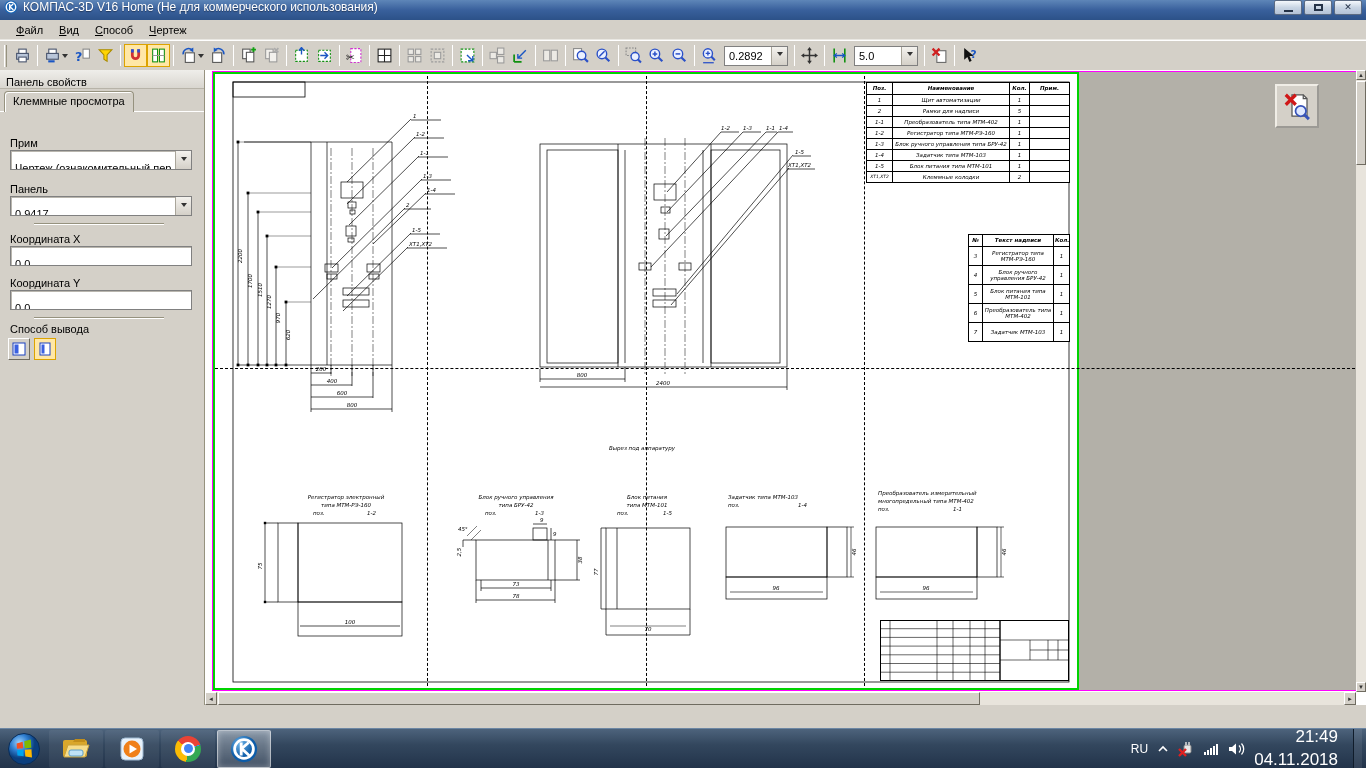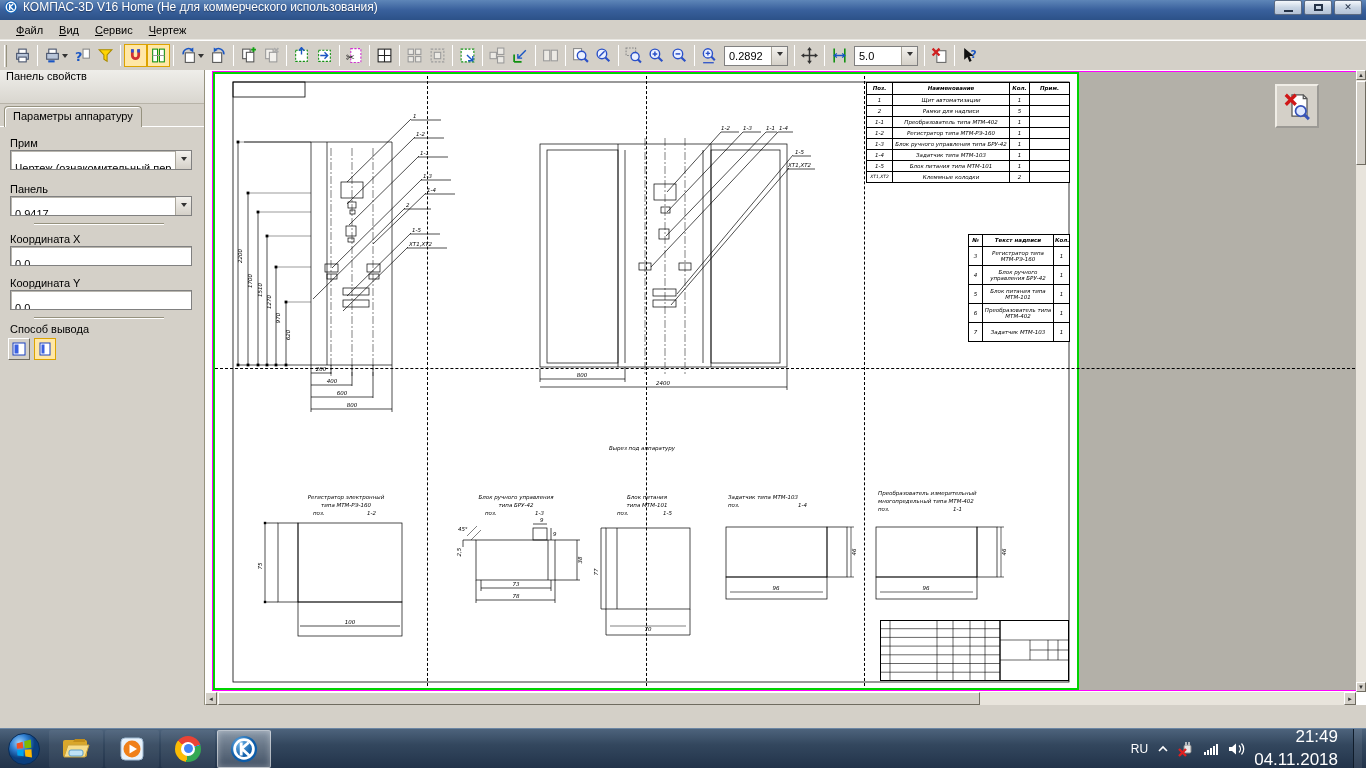--- a/index.html
+++ b/index.html
@@ -38,22 +38,22 @@
   .caret{width:0;height:0;border:3px solid transparent;border-top:4px solid #333;margin-left:1px;margin-top:4px;}
   .tb-combo{display:flex;height:20px;border:1px solid #808080;background:#fff;
     box-shadow:inset 1px 1px 0 #b9b6ae;margin:0 3px;flex:0 0 auto;}
   .tb-combo input{width:46px;border:0;font:11px "Liberation Sans",sans-serif;padding-left:4px;outline:none;}
   .cbtn{width:16px;background:linear-gradient(#f4f2ee,#d4d0c8);border-left:1px solid #a9a59a;
     display:flex;align-items:center;justify-content:center;}
 
   
   .props{position:absolute;left:0;top:70px;width:205px;height:635px;background:#d4d0c8;
     border-right:1px solid #96927f;}
-  .props-header{height:34px;background:linear-gradient(#efeeea,#d9d6cf);border-bottom:1px solid #b7b3a8;
-    display:flex;align-items:flex-start;padding-left:6px;}
+  .props-header{height:19px;background:linear-gradient(#efeeea,#d9d6cf);border-bottom:1px solid #b7b3a8;
+    display:flex;align-items:flex-end;padding-left:6px;}
   .props-tabrow{height:23px;border-bottom:1px solid #fff;position:relative;}
   .props-tab{position:absolute;left:4px;top:2px;height:21px;padding:3px 8px 0 8px;
     background:#d4d0c8;border:1px solid #96927f;border-bottom:0;border-radius:4px 4px 0 0;
     box-shadow:inset 1px 1px 0 #fff;}
   .field-label{position:absolute;left:10px;}
   .fld{position:absolute;left:10px;width:182px;height:20px;background:#fff;
     border:1px solid #808080;box-shadow:inset 1px 1px 0 #b9b6ae;display:flex;}
   .fld input{flex:1;border:0;outline:none;font:11px "Liberation Sans",sans-serif;padding:16px 0 0 4px;background:transparent;}
   .prule{position:absolute;left:34px;width:130px;height:2px;border-top:1px solid #96927f;border-bottom:1px solid #fff;}
   .outbtn{position:absolute;width:22px;height:22px;display:flex;align-items:center;justify-content:center;
@@ -131,21 +131,21 @@
       <div class="wbtn">
           <span class="maxbox"></span>
         </div>
       <div class="wbtn">✕</div>
     </div>
   </div>
 
   <div class="menubar">
     <span class="menu-item">Файл</span>
     <span class="menu-item">Вид</span>
-    <span class="menu-item">Сервис</span>
+    <span class="menu-item">Способ</span>
     <span class="menu-item">Чертеж</span>
   </div>
 
   <div class="toolbar">
     <div class="grip"></div>
     <span class="tbtn">
         <svg width="17" height="17" viewBox="0 0 16 16">
           <rect x="2.5" y="6" width="11" height="5.5" fill="#b9c6da" stroke="#44506a"></rect>
           <rect x="4.5" y="2" width="7" height="4" fill="#fff" stroke="#44506a"></rect>
           <rect x="4.5" y="9.5" width="7" height="4.5" fill="#fff" stroke="#44506a"></rect>
@@ -377,21 +377,21 @@
           <text x="9" y="10" font-size="10" font-weight="bold" fill="#1a56c4" font-style="normal" font-family="DejaVu Sans">?</text>
         </svg>
       </span>
   </div>
 
   <div class="props">
     <div class="props-header">
         <span>Панель свойств</span>
       </div>
     <div class="props-tabrow">
-      <div class="props-tab"><span>Параметры аппаратуру</span></div>
+      <div class="props-tab"><span>Клеммные просмотра</span></div>
     </div>
 
     <span class="field-label" style="top:67px">Прим</span>
     <div class="fld" style="top:80px">
       <input value="Чертеж (ознакомительный пер" style="">
       <div class="cbtn">
           <span class="caret" style="margin:0"></span>
         </div>
     </div>
 

